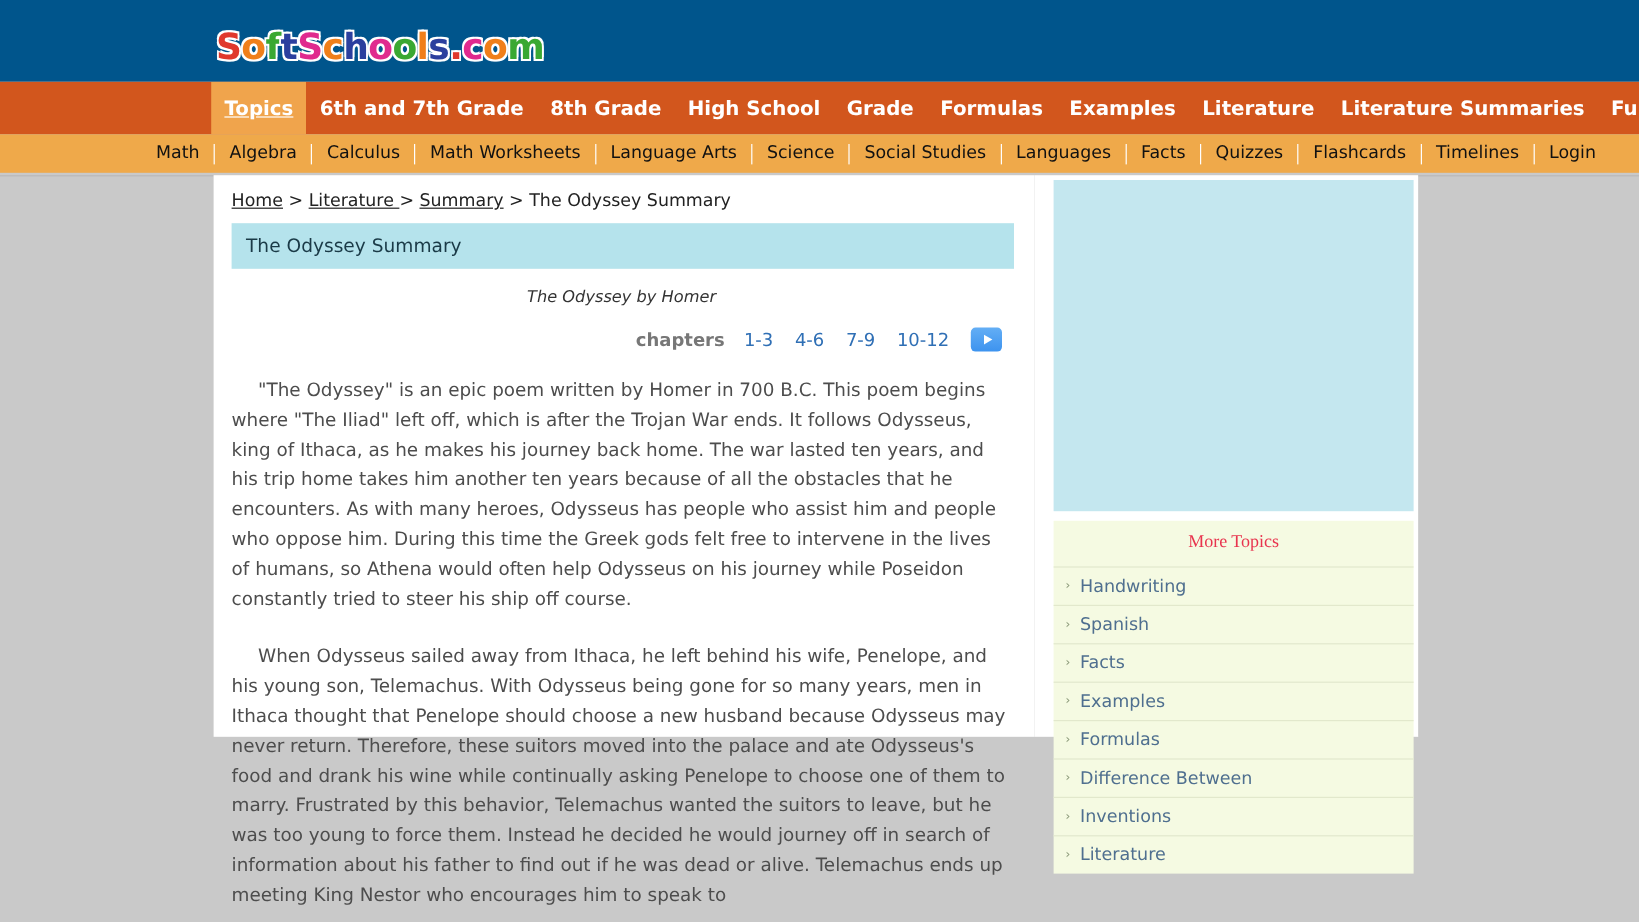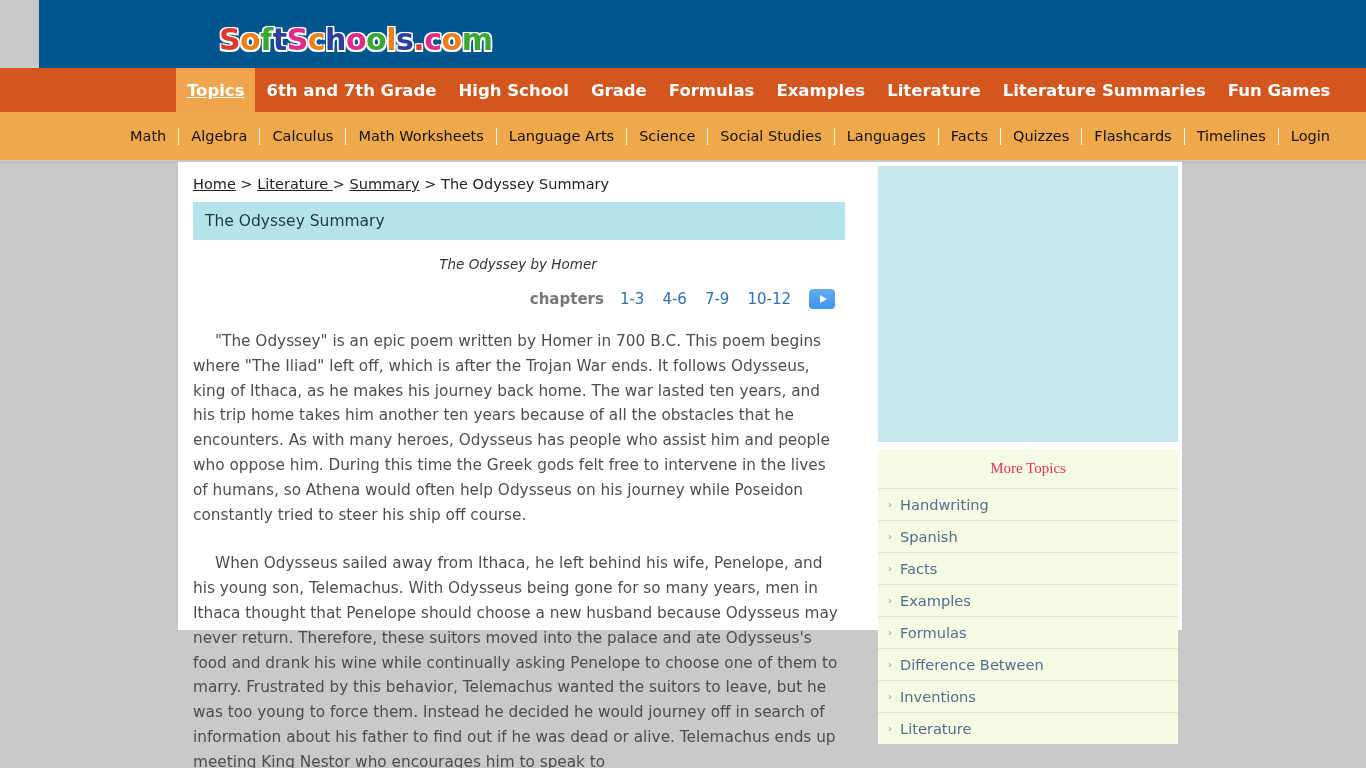--- a/index.html
+++ b/index.html
@@ -13,21 +13,20 @@
     background: #c9c9c9;
     font-family: "Liberation Sans", sans-serif;
     -webkit-font-smoothing: antialiased;
   }
 
   
   .masthead {
     height: 68px;
     background: #00558c;
     position: relative;
-    margin-left: 39px;
   }
   .logo {
     position: absolute;
     left: 180px;
     top: 22px;
     font-size: 30px;
     font-weight: bold;
     font-family: "DejaVu Sans", sans-serif;
     letter-spacing: -0.5px;
     white-space: nowrap;
@@ -62,21 +61,21 @@
     font-family: "DejaVu Sans", sans-serif;
   }
   .nav-primary a.active {
     background: #f0a44c;
     color: #ffffff;
     text-decoration: underline;
   }
 
   
   .nav-secondary {
-    height: 50px;
+    height: 34px;
     background: #efa94a;
     display: flex;
     align-items: center;
     padding-left: 118px;
     box-sizing: border-box;
     border-bottom: 2px solid #c9c9c9;
   }
   .nav-secondary a {
     color: #111111;
     font-size: 14.5px;
@@ -265,20 +264,21 @@
 </head>
 <body>
 
 <div class="masthead">
   <div class="logo" id="logo"><span style="color: rgb(224, 56, 44);">S</span><span style="color: rgb(240, 127, 26);">o</span><span style="color: rgb(58, 168, 50);">f</span><span style="color: rgb(43, 63, 158);">t</span><span style="color: rgb(224, 42, 142);">S</span><span style="color: rgb(240, 127, 26);">c</span><span style="color: rgb(43, 63, 158);">h</span><span style="color: rgb(224, 42, 142);">o</span><span style="color: rgb(58, 168, 50);">o</span><span style="color: rgb(240, 127, 26);">l</span><span style="color: rgb(43, 63, 158);">s</span><span style="color: rgb(224, 56, 44);">.</span><span style="color: rgb(224, 42, 142);">c</span><span style="color: rgb(240, 127, 26);">o</span><span style="color: rgb(58, 168, 50);">m</span></div>
 </div>
 
 <nav class="nav-primary" id="nav-primary">
     <a href="#" class="active">Topics</a>
     <a href="#">6th and 7th Grade</a>
+    <a href="#">8th Grade</a>
     <a href="#">High School</a>
     <a href="#">Grade</a>
     <a href="#">Formulas</a>
     <a href="#">Examples</a>
     <a href="#">Literature</a>
     <a href="#">Literature Summaries</a>
     <a href="#">Fun Games</a>
   </nav>
 
 <nav class="nav-secondary" id="nav-secondary">

